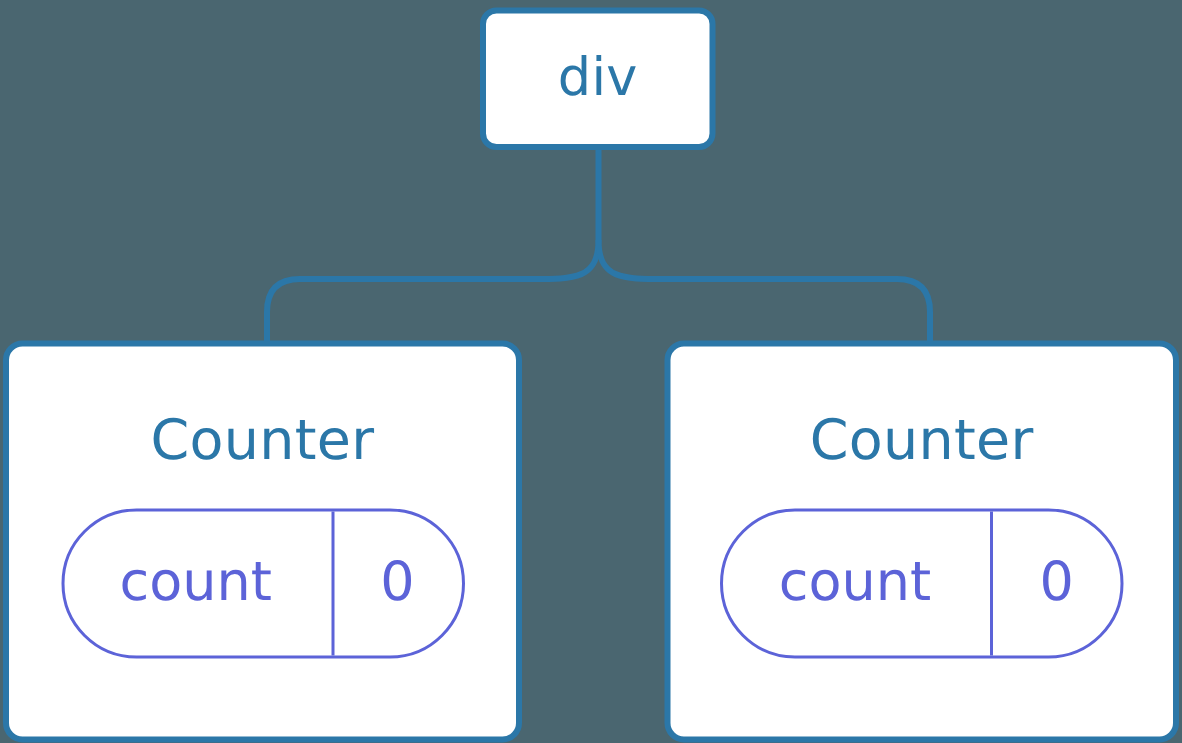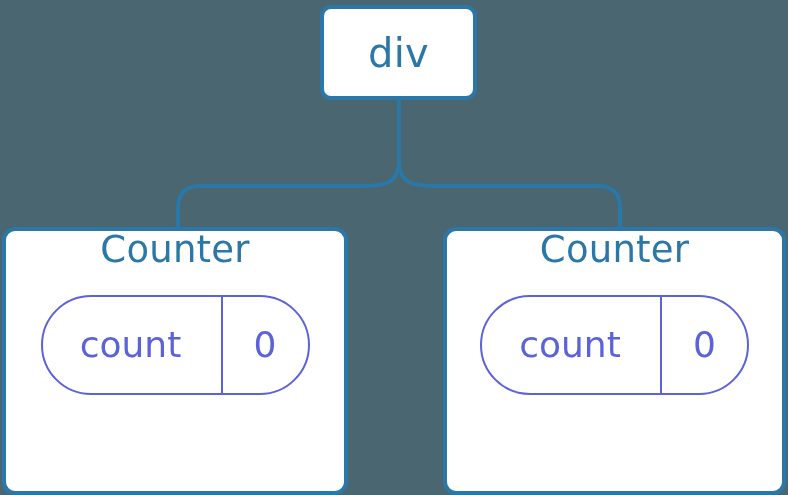--- a/index.html
+++ b/index.html
@@ -42,32 +42,33 @@
     width: 157px;
     height: 95px;
     border-radius: 11px;
     justify-content: center;
   }
   .node-child {
     top: 227px;
     height: 268px;
     border-radius: 13px;
     justify-content: flex-start;
+    padding-top: 44px;
   }
   .node-child.left  { left: 2px;   width: 346px; }
   .node-child.right { left: 443px; width: 343px; }
 
   .node-title {
     color: #2b77a8;
     font-weight: 400;
     letter-spacing: 0.2px;
     line-height: 1;
     white-space: nowrap;
   }
-  .node-root .node-title { font-size: 40px; text-align: right; }
+  .node-root .node-title { font-size: 35px; text-align: right; }
   .node-child .node-title { font-size: 37px; }
 
   
   .state-pill {
     position: relative;
     margin-top: 27px;
     height: 100px;
     width: 269px;
     border: 2px solid #5c63d8;
     border-radius: 50px;

